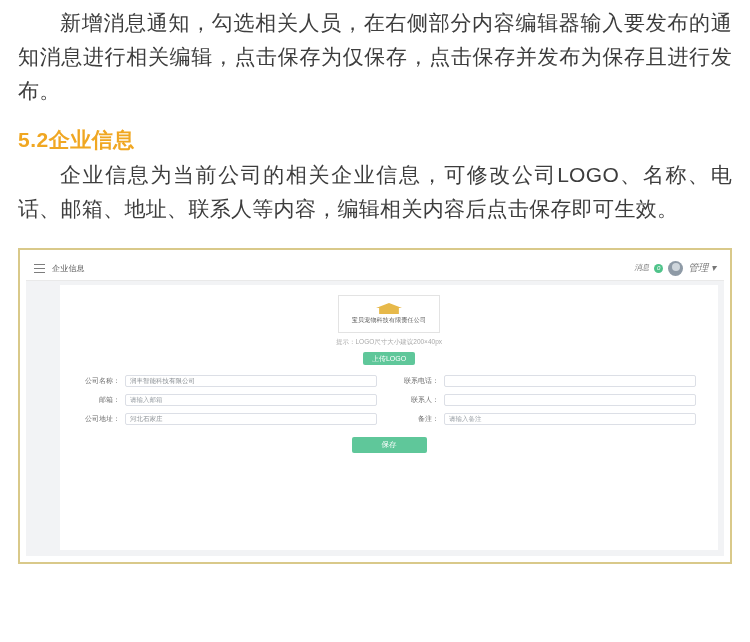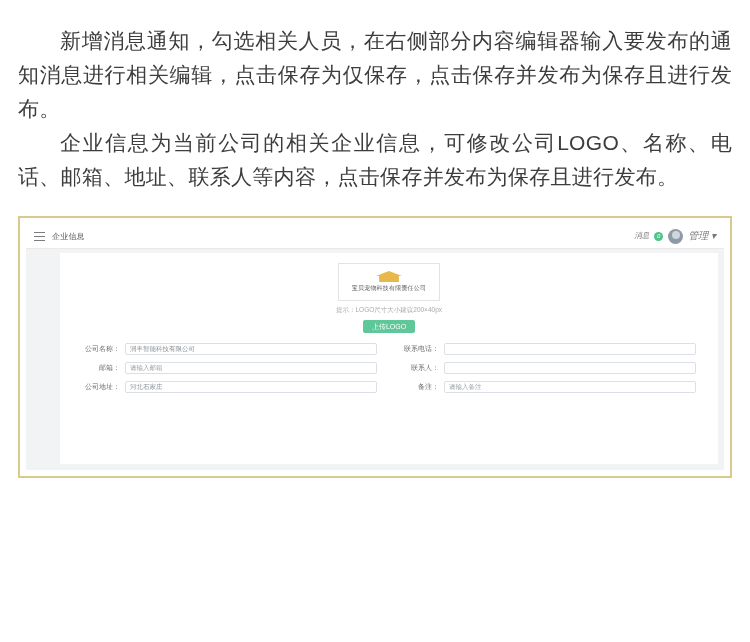--- a/index.html
+++ b/index.html
@@ -21,21 +21,21 @@
     box-sizing: border-box;
     padding: 0 18px;
   }
   .para {
     font-size: 21px;
     line-height: 34px;
     letter-spacing: 0.3px;
     color: #3d3d3d;
     text-align: justify;
     margin: 0;
-    padding-top: 24px;
+    padding-top: 6px;
     text-indent: 42px;
   }
   .section-title {
     font-size: 21px;
     font-weight: bold;
     color: #f0a722;
     margin: 18px 0 4px 0;
     letter-spacing: 0.5px;
   }
   .para2 {
@@ -47,21 +47,21 @@
     margin: 0;
     text-indent: 42px;
   }
 
   
   .shot {
     position: relative;
     margin-top: 22px;
     border: 2px solid #d9c98a;
     background: #ffffff;
-    height: 262px;
+    height: 316px;
     box-sizing: border-box;
     overflow: hidden;
   }
   .shot-inner {
     position: absolute;
     left: 6px; top: 6px; right: 6px; bottom: 6px;
     background: #f2f3f5;
     display: flex;
     flex-direction: column;
   }
@@ -230,22 +230,23 @@
     line-height: 1;
   }
 </style>
 </head>
 <body>
 
 <div class="page">
 
   <p class="para">新增消息通知，勾选相关人员，在右侧部分内容编辑器输入要发布的通知消息进行相关编辑，点击保存为仅保存，点击保存并发布为保存且进行发布。</p>
 
-
-  <p class="para2">企业信息为当前公司的相关企业信息，可修改公司LOGO、名称、电话、邮箱、地址、联系人等内容，点击保存并发布为保存且进行发布。</p>
+  <h3 class="section-title">5.2企业信息</h3>
+
+  <p class="para2">企业信息为当前公司的相关企业信息，可修改公司LOGO、名称、电话、邮箱、地址、联系人等内容，编辑相关内容后点击保存即可生效。</p>
 
   <div class="shot">
     <div class="shot-inner">
 
       <div class="topbar">
         <span class="hamburger">
             <i></i>
             <i></i>
             <i></i>
           </span>
@@ -296,20 +297,23 @@
               <span class="field-label">公司地址：</span>
               <span class="field-input filled">河北石家庄</span>
             </div>
             <div class="field">
               <span class="field-label">备注：</span>
               <span class="field-input">请输入备注</span>
             </div>
 
           </div>
 
+          <div class="save-row">
+            <button class="save-btn">保存</button>
+          </div>
 
         </div>
       </div>
 
     </div>
   </div>
 
 </div>
 
 </body></html>

